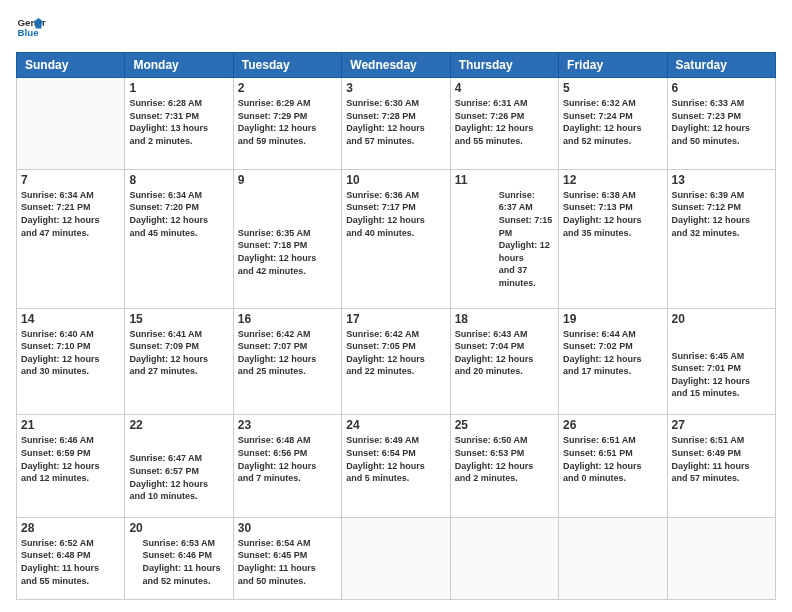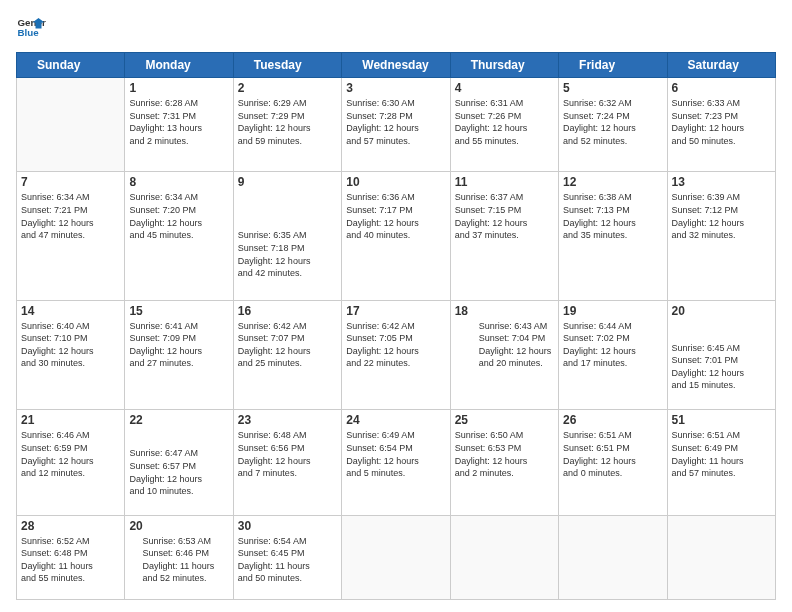--- a/index.html
+++ b/index.html
@@ -49,21 +49,21 @@
       border: 1px solid #ccc;
       border-collapse: collapse;
       width: 100%;
       table-layout: fixed;
     }
     .calendar th {
       background: #2a6db5;
       color: #fff;
       font-size: 12px;
       font-weight: bold;
-      padding: 5px 20px;
+      padding: 5px 8px;
       text-align: left;
       border: 1px solid #1a5a9a;
     }
     .calendar td {
       border: 1px solid #ccc;
       vertical-align: top;
       padding: 3px 4px;
       font-size: 9.5px;
       color: #333;
       height: 82px;
@@ -72,20 +72,21 @@
       font-size: 12px;
       font-weight: bold;
       color: #333;
       display: block;
       margin-bottom: 2px;
     }
     .day-info {
       font-size: 9px;
       line-height: 1.4;
       color: #333;
+      font-weight: bold;
     }
     .empty-cell {
       background: #f9f9f9;
     }
     tr:last-child td {
       height: 70px;
     }
   </style>
 </head>
 <body>
@@ -187,21 +188,21 @@
           </td>
           <td>
             <span class="day-num">10</span>
             <div class="day-info" style="white-space: pre-line;">Sunrise: 6:36 AM
 Sunset: 7:17 PM
 Daylight: 12 hours
 and 40 minutes.</div>
           </td>
           <td>
             <span class="day-num">11</span>
-            <div class="day-info" style="white-space: pre-line;">Sunrise: 6:37 AM
+            <div class="day-info" style="white-space: pre-line; margin-left: 44px;">Sunrise: 6:37 AM
 Sunset: 7:15 PM
 Daylight: 12 hours
 and 37 minutes.</div>
           </td>
           <td>
             <span class="day-num">12</span>
             <div class="day-info" style="white-space: pre-line;">Sunrise: 6:38 AM
 Sunset: 7:13 PM
 Daylight: 12 hours
 and 35 minutes.</div>
@@ -238,21 +239,21 @@
           </td>
           <td>
             <span class="day-num">17</span>
             <div class="day-info" style="white-space: pre-line;">Sunrise: 6:42 AM
 Sunset: 7:05 PM
 Daylight: 12 hours
 and 22 minutes.</div>
           </td>
           <td>
             <span class="day-num">18</span>
-            <div class="day-info" style="white-space: pre-line; margin-left: 24px;">Sunrise: 6:43 AM
+            <div class="day-info" style="white-space: pre-line;">Sunrise: 6:43 AM
 Sunset: 7:04 PM
 Daylight: 12 hours
 and 20 minutes.</div>
           </td>
           <td>
             <span class="day-num">19</span>
             <div class="day-info" style="white-space: pre-line;">Sunrise: 6:44 AM
 Sunset: 7:02 PM
 Daylight: 12 hours
 and 17 minutes.</div>
@@ -302,21 +303,21 @@
 and 2 minutes.</div>
           </td>
           <td>
             <span class="day-num">26</span>
             <div class="day-info" style="white-space: pre-line;">Sunrise: 6:51 AM
 Sunset: 6:51 PM
 Daylight: 12 hours
 and 0 minutes.</div>
           </td>
           <td>
-            <span class="day-num">51</span>
+            <span class="day-num">27</span>
             <div class="day-info" style="white-space: pre-line;">Sunrise: 6:51 AM
 Sunset: 6:49 PM
 Daylight: 11 hours
 and 57 minutes.</div>
           </td>
         </tr>
         <tr>
           <td>
             <span class="day-num">28</span>
             <div class="day-info" style="white-space: pre-line;">Sunrise: 6:52 AM

